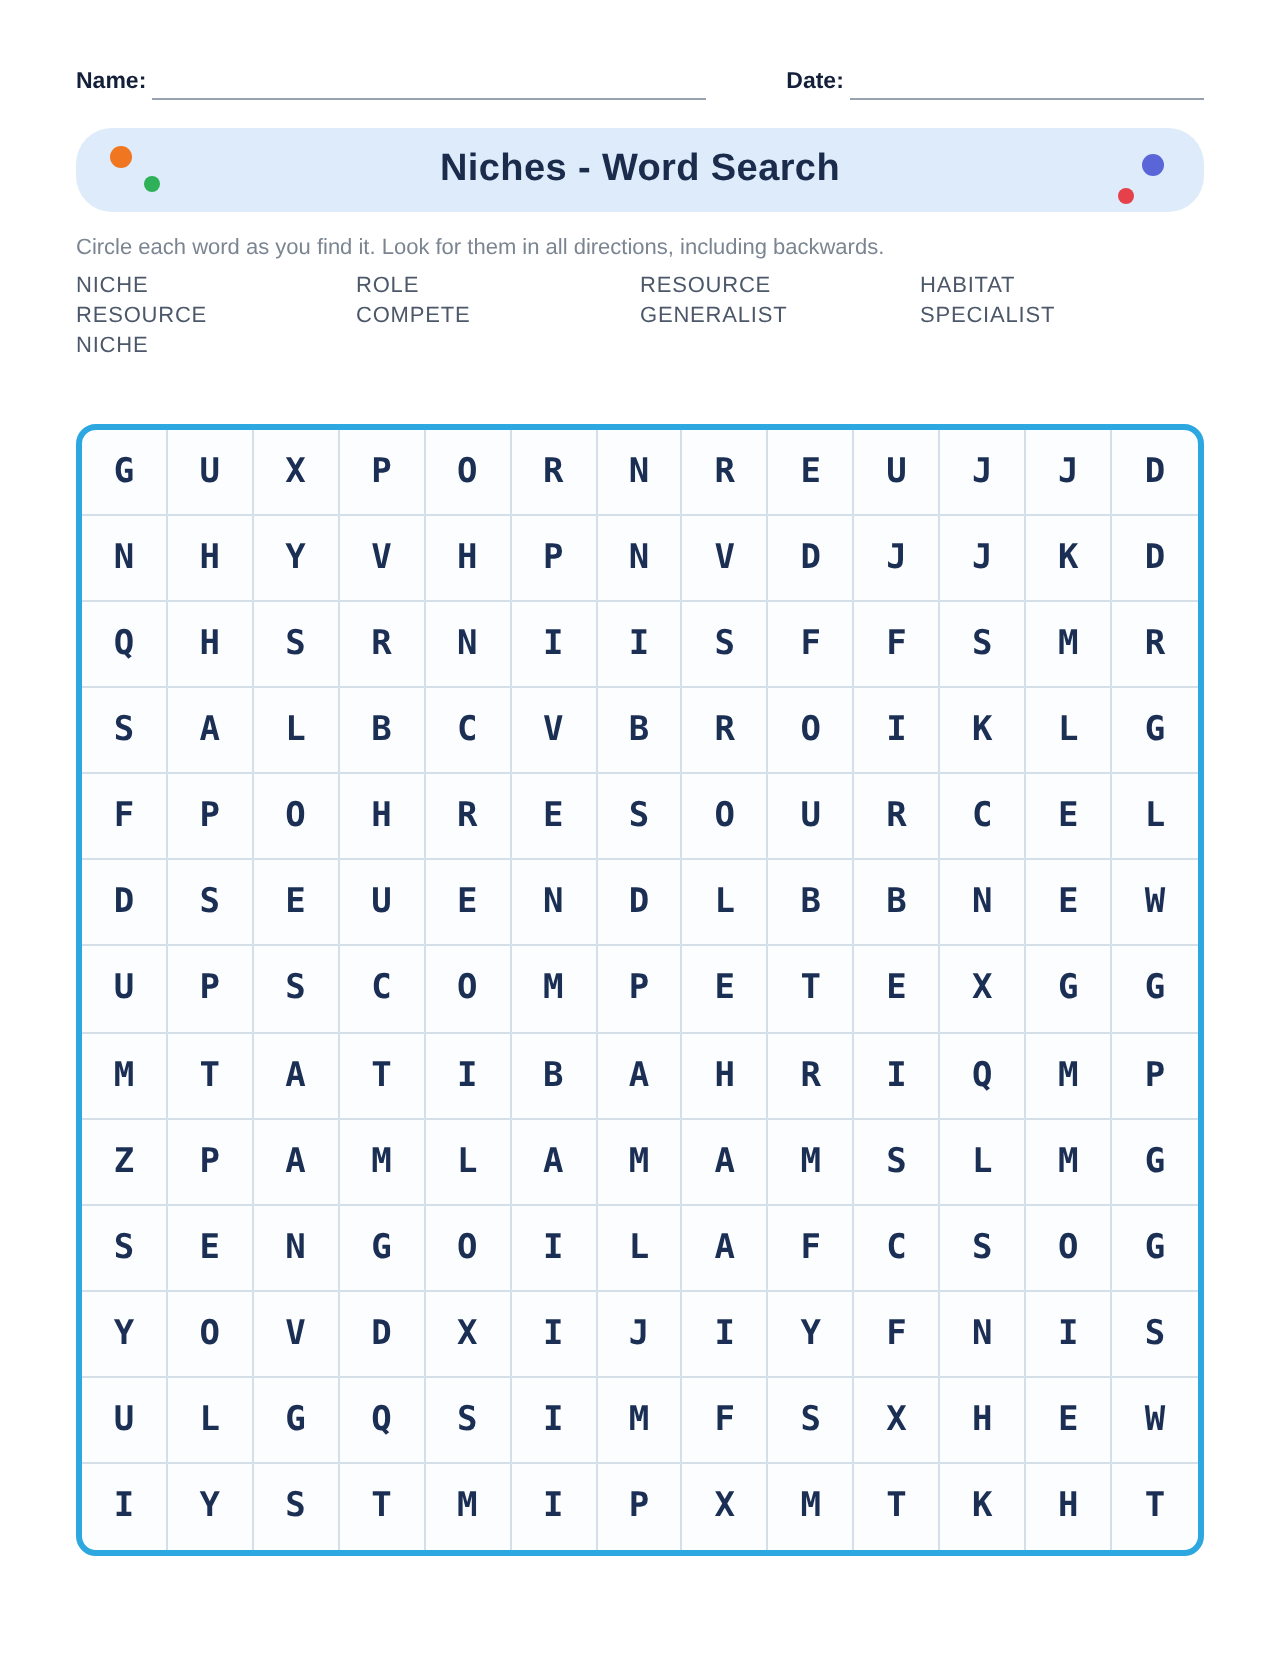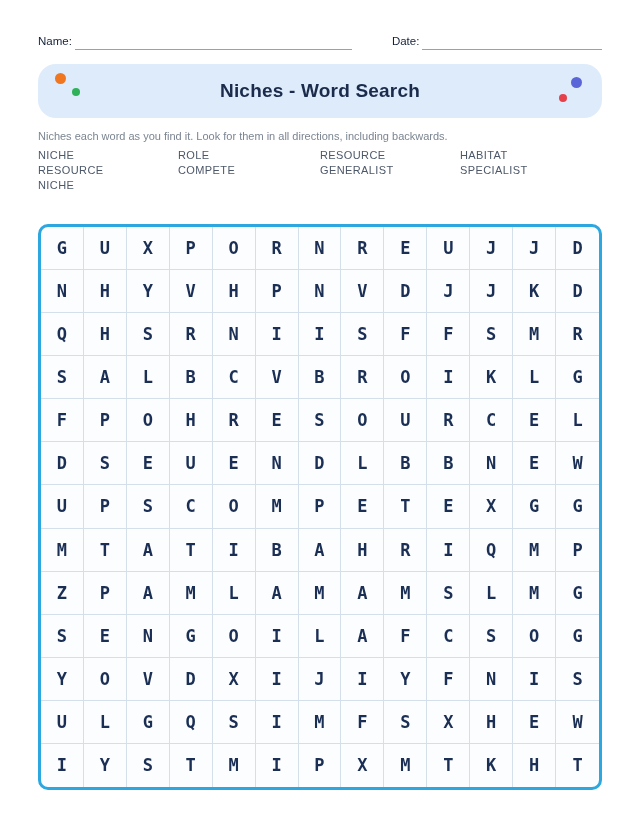--- a/index.html
+++ b/index.html
@@ -6,29 +6,29 @@
   html,body { margin:0; padding:0; }
   body {
     width:640px; height:829px; background:#ffffff;
     font-family:"Liberation Sans", sans-serif;
     overflow:hidden;
   }
   .page { padding:33px 38px 0 38px; }
 
   
   .form-row { display:flex; align-items:flex-end; height:17px; }
-  .form-label { font-size:11.5px; font-weight:normal; color:#14203a; line-height:1; padding-bottom:3px; white-space:nowrap; }
+  .form-label { font-size:11.5px; font-weight:bold; color:#14203a; line-height:1; padding-bottom:3px; white-space:nowrap; }
   .write-line { border-bottom:1.4px solid #97a2b0; height:15px; }
   .name-line { width:277px; margin-left:3px; }
   .date-label { margin-left:40px; }
   .date-line { flex:1; margin-left:3px; }
 
   
   .banner {
-    position:relative; margin-top:14px; height:54px;
+    position:relative; margin-top:14px; height:42px;
     background:var(--banner_bg,#ddebfa); border-radius:18px;
     display:flex; align-items:center; justify-content:center;
   }
   .banner-title { font-size:19px; font-weight:bold; color:var(--title,#1a2b4c); letter-spacing:0.2px; }
   .dot { position:absolute; border-radius:50%; }
   .dot-orange { width:11px; height:11px; left:17px;  top:9px;  background:var(--dot_orange,#f0761f); }
   .dot-green  { width:8px;  height:8px;  left:34px;  top:24px; background:var(--dot_green,#2eb158); }
   .dot-indigo { width:11px; height:11px; left:533px; top:13px; background:var(--dot_indigo,#5a66d8); }
   .dot-red    { width:8px;  height:8px;  left:521px; top:30px; background:var(--dot_red,#e6404b); }
 
@@ -67,21 +67,21 @@
   </div>
 
   <div class="banner">
     <span class="dot dot-orange"></span>
     <span class="dot dot-green"></span>
     <span class="dot dot-indigo"></span>
     <span class="dot dot-red"></span>
     <span class="banner-title">Niches - Word Search</span>
   </div>
 
-  <div class="instructions">Niches each word as you find it. Look for them in all directions, including backwards.</div>
+  <div class="instructions">Circle each word as you find it. Look for them in all directions, including backwards.</div>
 
   <div class="words" id="word-list">
       <div>
         <div class="word">NICHE</div>
         <div class="word">RESOURCE</div>
         <div class="word">NICHE</div>
       </div>
       <div>
         <div class="word">ROLE</div>
         <div class="word">COMPETE</div>

